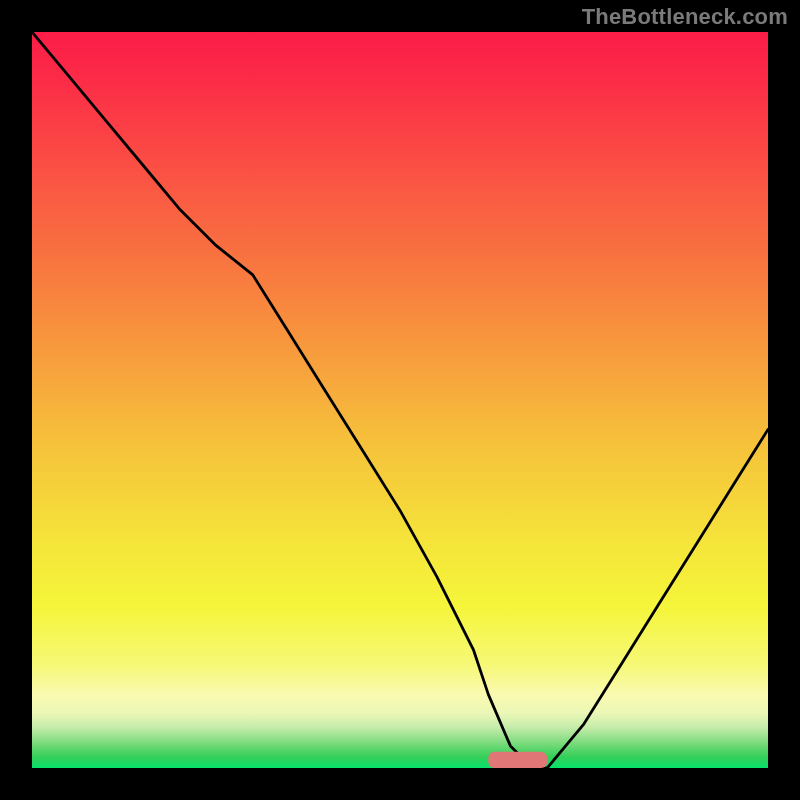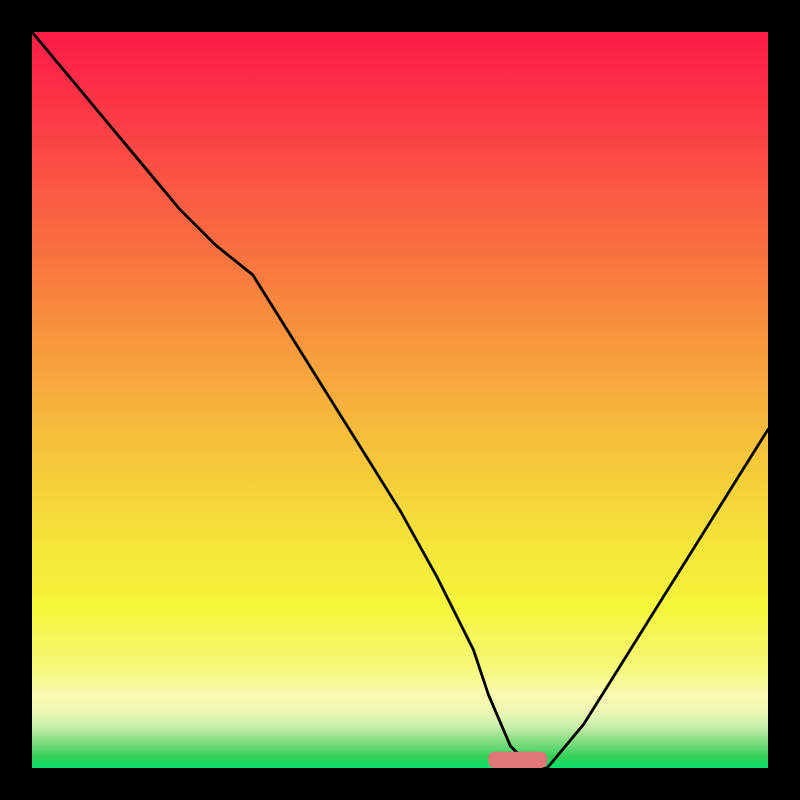--- a/index.html
+++ b/index.html
@@ -44,20 +44,21 @@
     stroke: #000000;
     stroke-width: 2.8;
     stroke-linecap: round;
     stroke-linejoin: round;
   }
 </style>
 </head>
 <body>
 
 <div class="frame">
+  <div class="attribution">TheBottleneck.com</div>
 
   <div class="plot">
     <svg id="chart-svg" width="736" height="736" viewBox="0 0 736 736" preserveAspectRatio="none">
       <defs>
         <linearGradient id="bg-grad" x1="0" y1="0" x2="0" y2="1">
             <stop offset="0.00%" stop-color="#fb1d47"></stop>
             <stop offset="6.00%" stop-color="#fc2a47"></stop>
             <stop offset="14.00%" stop-color="#fb4245"></stop>
             <stop offset="22.00%" stop-color="#fa5a43"></stop>
             <stop offset="30.00%" stop-color="#f87140"></stop>

